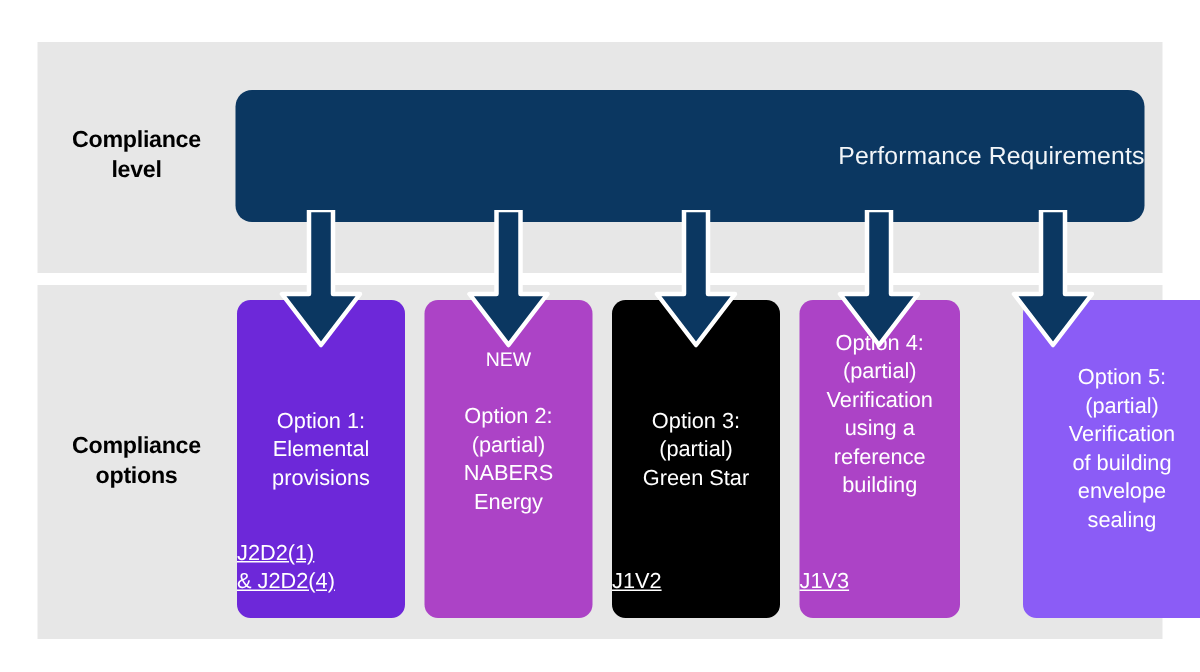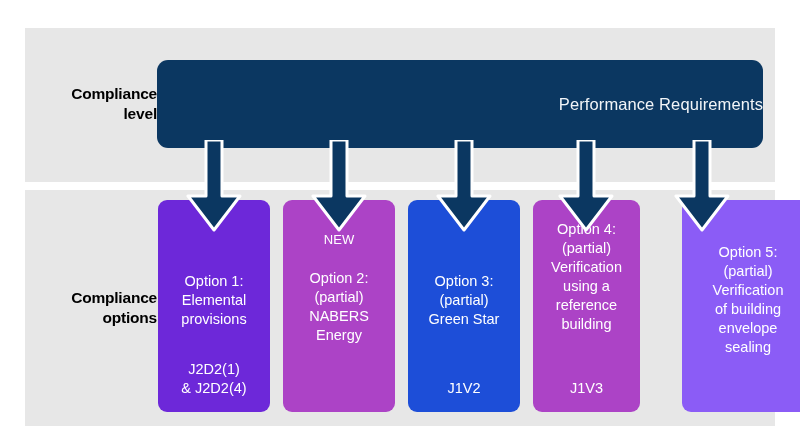--- a/index.html
+++ b/index.html
@@ -37,21 +37,21 @@
     top: 190px;
     width: 750px;
     height: 236px;
   }
 
   
   .row-label {
     position: absolute;
     width: 132px;
     left: 25px;
-    text-align: right;
+    text-align: center;
     color: #000000;
     font-weight: bold;
     font-size: 15.5px;
     line-height: 20px;
     letter-spacing: -0.2px;
   }
   #label-level  { top: 84px; }
   #label-options { top: 288px; }
 
   
@@ -104,26 +104,26 @@
   .opt-title {
     font-size: 14.5px;
     line-height: 19px;
     text-align: center;
     width: 100%;
     color: #ffffff;
   }
   .opt-code {
     font-size: 14.5px;
     line-height: 19px;
-    text-align: center;
     width: 100%;
     color: #ffffff;
     position: absolute;
     bottom: 14px;
     left: 0;
+    text-decoration: underline;
   }
 </style>
 </head>
 <body>
 
 <div id="canvas">
 
   <div class="band" id="band-level"></div>
   <div class="band" id="band-options"></div>
 
@@ -136,21 +136,21 @@
 
   <div id="options-layer">
       <div class="opt-box" style="left: 158px; width: 112px; background: #6d28d9; position: absolute;">
         <div class="opt-title" style="margin-top: 67.5px;">Option 1:<br>Elemental<br>provisions</div>
         <div class="opt-code">J2D2(1)<br>&amp; J2D2(4)</div>
       </div>
       <div class="opt-box" style="left: 283px; width: 112px; background: rgb(172, 67, 198); position: absolute;">
         <div class="opt-new">NEW</div>
         <div class="opt-title" style="margin-top: 20px;">Option 2:<br>(partial)<br>NABERS<br>Energy</div>
       </div>
-      <div class="opt-box" style="left: 408px; width: 112px; background: #1d4ed8; position: absolute;">
+      <div class="opt-box" style="left: 408px; width: 112px; background: #000000; position: absolute;">
         <div class="opt-title" style="margin-top: 67.5px;">Option 3:<br>(partial)<br>Green Star</div>
         <div class="opt-code">J1V2</div>
       </div>
       <div class="opt-box" style="left: 533px; width: 107px; background: rgb(172, 67, 198); position: absolute;">
         <div class="opt-title" style="margin-top: 16px;">Option 4:<br>(partial)<br>Verification<br>using a<br>reference<br>building</div>
         <div class="opt-code">J1V3</div>
       </div>
       <div class="opt-box" style="left: 682px; width: 132px; background: #8b5cf6; position: absolute;">
         <div class="opt-title" style="margin-top: 39px;">Option 5:<br>(partial)<br>Verification<br>of building<br>envelope<br>sealing</div>
       </div>

